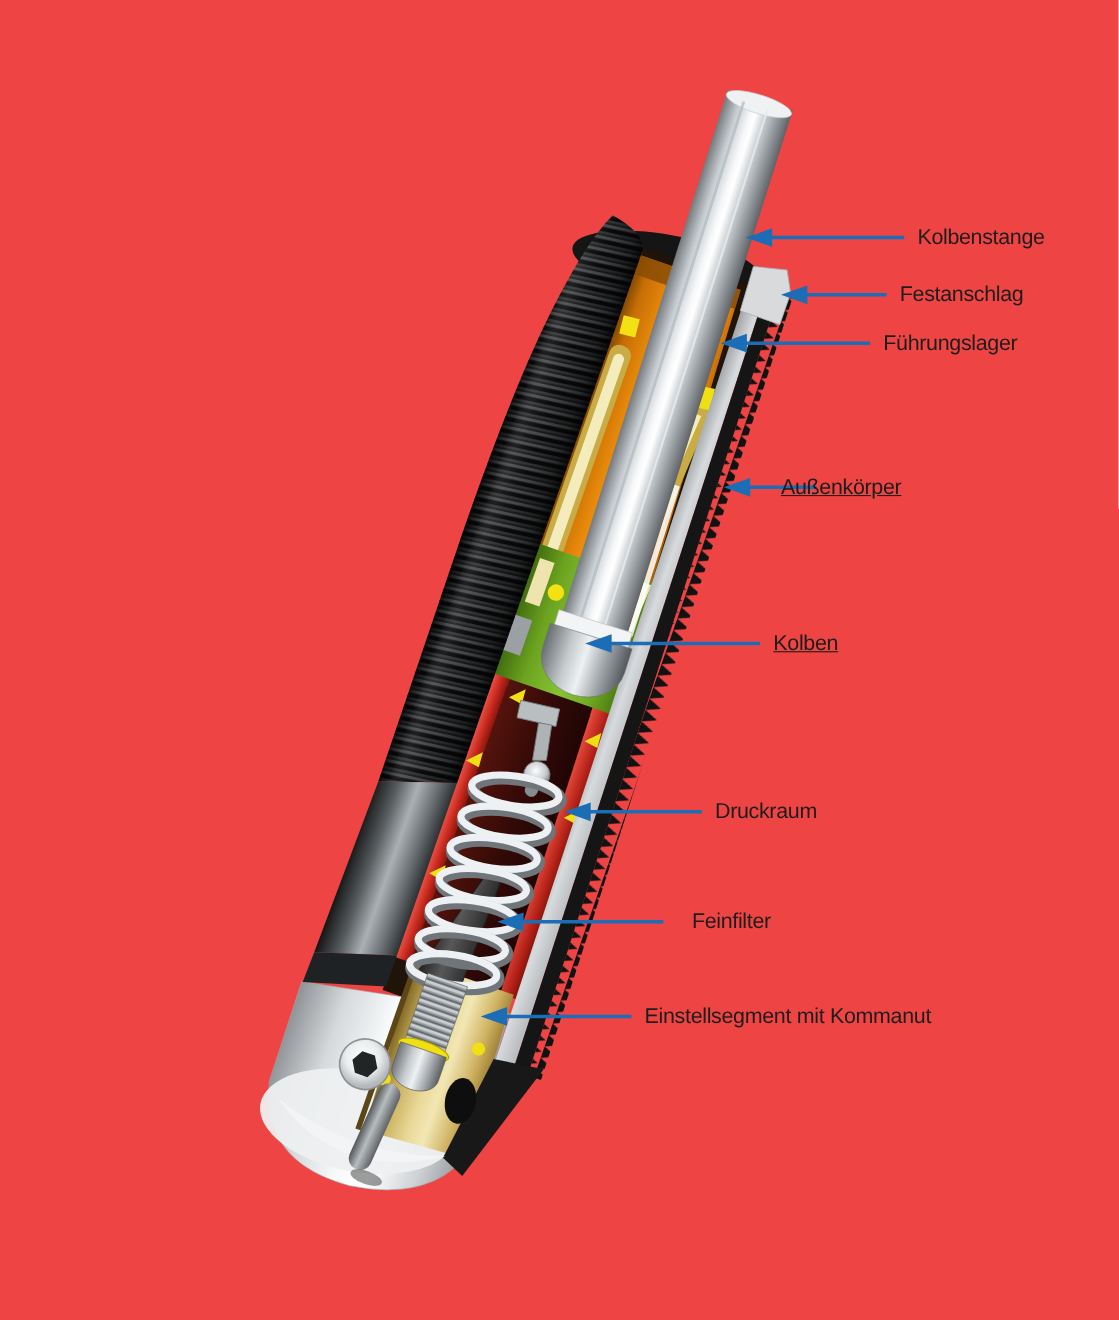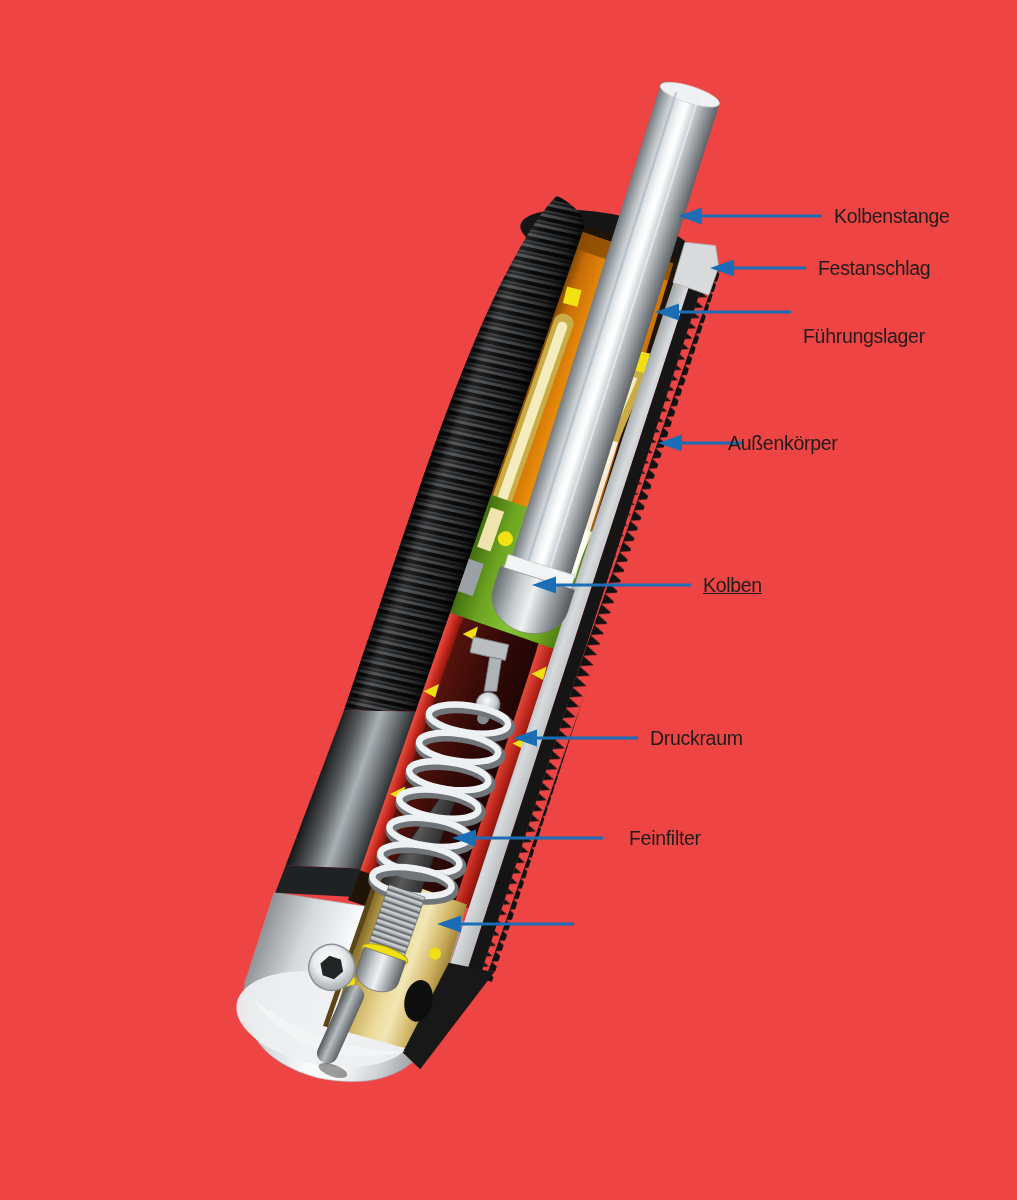--- a/index.html
+++ b/index.html
@@ -276,19 +276,20 @@
     </g>
     <g>
       <line x1="459" y1="924" x2="574" y2="924" stroke-width="3.2"></line>
       <polygon points="437,924 461,915.5 461,932.5" stroke="none"></polygon>
     </g>
   </g>
 </svg>
 
 <div class="label" style="left:834px;top:204px;">Kolbenstange</div>
 <div class="label" style="left:818px;top:256px;">Festanschlag</div>
-<div class="label" style="left:803px;top:300px;margin-top:24px;">Führungslager</div>
-<div class="label" style="left:728px;top:431px;">Außenkörper</div>
+<div class="label" style="left:803px;top:300px;">Führungslager</div>
+<div class="label" style="left:710px;top:431px;text-decoration:underline;">Außenkörper</div>
 <div class="label" style="left:703px;top:573px;text-decoration:underline;">Kolben</div>
 <div class="label" style="left:650px;top:726px;">Druckraum</div>
 <div class="label" style="left:629px;top:826px;">Feinfilter</div>
+<div class="label" style="left:586px;top:912px;">Einstellsegment mit Kommanut</div>
 
 </div>
 
 </body></html>

